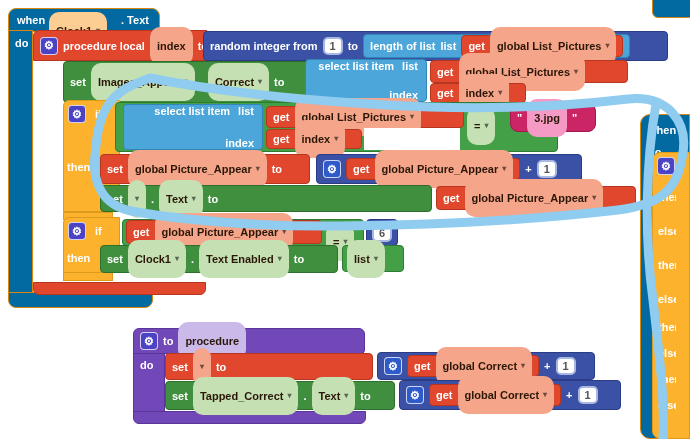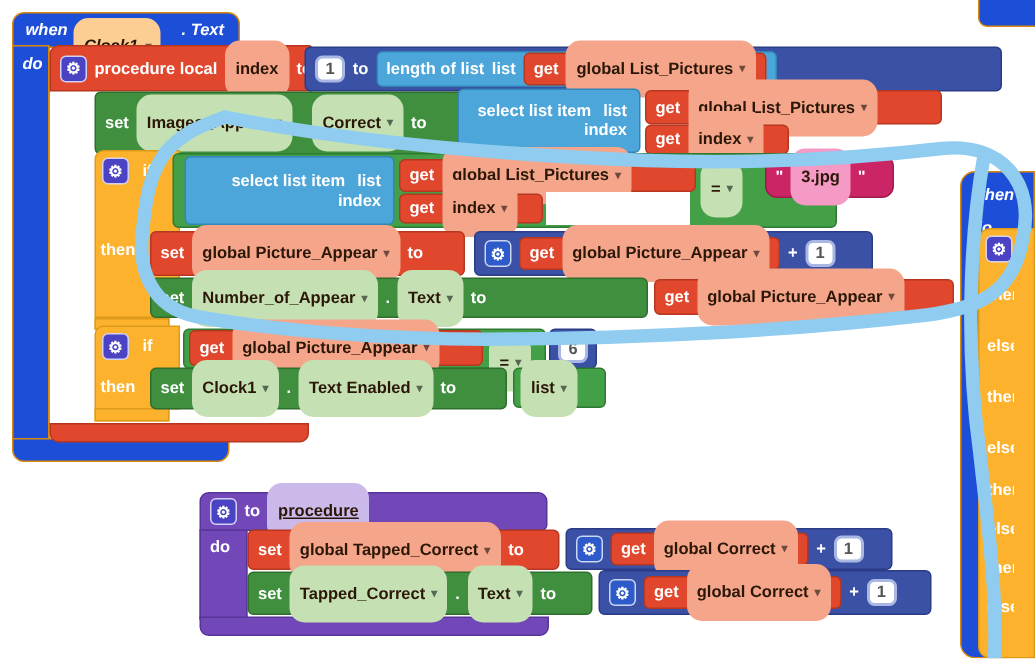--- a/index.html
+++ b/index.html
@@ -10,35 +10,35 @@
   .strip{position:absolute;box-sizing:border-box;border:1px solid rgba(0,0,0,.18);}
   .lbl{position:absolute;color:#fff;white-space:nowrap;}
   .inblk{display:inline-flex;align-items:center;gap:5px;border:1px solid rgba(0,0,0,.25);
          border-radius:4px;padding:1px 6px;height:22px;box-sizing:border-box;}
   .pill{border-radius:10px;padding:12px 7px;color:#2b1708;display:inline-flex;gap:4px;line-height:14px;}
   .dd{font-size:8px;opacity:.55;color:#000;}
   .gear{width:16px;height:16px;border-radius:4px;background:#4B43C4;color:#fff;display:inline-flex;
         align-items:center;justify-content:center;font-size:11px;border:1px solid rgba(255,255,255,.75);flex:0 0 auto;}
   .gear.m{background:#2E5BC9;}
   .num{background:#fff;border:2px solid #A9B7E3;border-radius:5px;padding:0 5px;color:#555;line-height:14px;}
-  .c-event{background:#1d4ed8;border-color:#D9880D;font-style:italic;}
+  .c-event{background:#0369a1;border-color:#D9880D;}
   .c-ctrl{background:#FCB22D;border-color:#DE9A1A;}
   .c-var{background:#E1472D;border-color:#B7361F;}
   .c-list{background:#4DA6D9;border-color:#3186B8;}
   .c-math{background:#3A51A5;border-color:#2A3C85;}
   .c-logic{background:#43A047;border-color:#2F7A33;}
   .c-text{background:#CB2566;border-color:#A01A4E;}
   .c-proc{background:#7248B9;border-color:#59359A;}
   .c-set{background:#3F8F3F;border-color:#2E6F2E;}
   .p-salmon{background:#F5A58A;}
   .p-green{background:#C5E1B4;}
   .p-cream{background:#FDCE93;}
-  .p-lav{background:#CBB9EA;text-decoration:underline;}
+  .p-lav{background:#CBB9EA;}
   .p-pink{background:#F49AC4;}
-  .col{flex-direction:column;align-items:flex-end;justify-content:center;gap:1px;padding-right:8px;}
+  .col{flex-direction:column;align-items:flex-end;justify-content:space-between;gap:1px;padding-right:8px;}
   .rowr{display:flex;gap:8px;}
   .whitegap{position:absolute;background:#fff;border:none;}
   .annot{position:absolute;left:0;top:0;pointer-events:none;z-index:50;}
   .fragclip{overflow:hidden;}
   .fl{position:absolute;width:18px;overflow:hidden;color:#fff;}
 </style>
 </head>
 <body>
 
 <div class="canvas">
@@ -58,20 +58,21 @@
 
   <div class="blk c-var" style="left:33px;top:30px;width:175px;height:31px;border-radius:6px 2px 0 0;">
     <span class="gear">⚙</span>
     <span>procedure local</span>
     <span class="pill p-salmon">index</span>
     <span>to</span>
   </div>
   <div class="strip c-var" style="left:33px;top:282px;width:173px;height:13px;border-radius:0 0 6px 6px;"></div>
 
   <div class="blk c-math" style="left:203px;top:31px;width:465px;height:30px;">
+    <span>random integer from</span>
     <span class="num">1</span>
     <span>to</span>
     <span class="inblk c-list" style="height:24px;">
       <span>length of list</span>
       <span>list</span>
       <span class="inblk c-var">
         <span>get</span>
         <span class="pill p-salmon">
             <span>global List_Pictures</span>
             <span class="dd">▾</span>
@@ -172,21 +173,20 @@
           <span class="dd">▾</span>
         </span>
     </span>
     <span>+</span>
     <span class="num">1</span>
   </div>
 
   <div class="blk c-set" style="left:100px;top:185px;width:332px;height:27px;">
     <span>set</span>
     <span class="pill p-green">
-        <span>Number_of_Appear</span>
         <span class="dd">▾</span>
       </span>
     <span>.</span>
     <span class="pill p-green">
         <span>Text</span>
         <span class="dd">▾</span>
       </span>
     <span>to</span>
   </div>
   <div class="blk c-var" style="left:436px;top:186px;width:200px;height:24px;">
@@ -246,21 +246,20 @@
     <span class="pill p-lav">procedure</span>
   </div>
   <div class="strip c-proc" style="left:133px;top:353px;width:32px;height:60px;">
     <span class="lbl" style="left:6px;top:5px;">do</span>
   </div>
   <div class="strip c-proc" style="left:133px;top:411px;width:233px;height:13px;border-radius:0 0 6px 6px;"></div>
 
   <div class="blk c-var" style="left:165px;top:353px;width:208px;height:27px;">
     <span>set</span>
     <span class="pill p-salmon">
-        <span>global Tapped_Correct</span>
         <span class="dd">▾</span>
       </span>
     <span>to</span>
   </div>
   <div class="blk c-math" style="left:377px;top:352px;width:218px;height:28px;">
     <span class="gear m">⚙</span>
     <span class="inblk c-var">
       <span>get</span>
       <span class="pill p-salmon">
           <span>global Correct</span>

